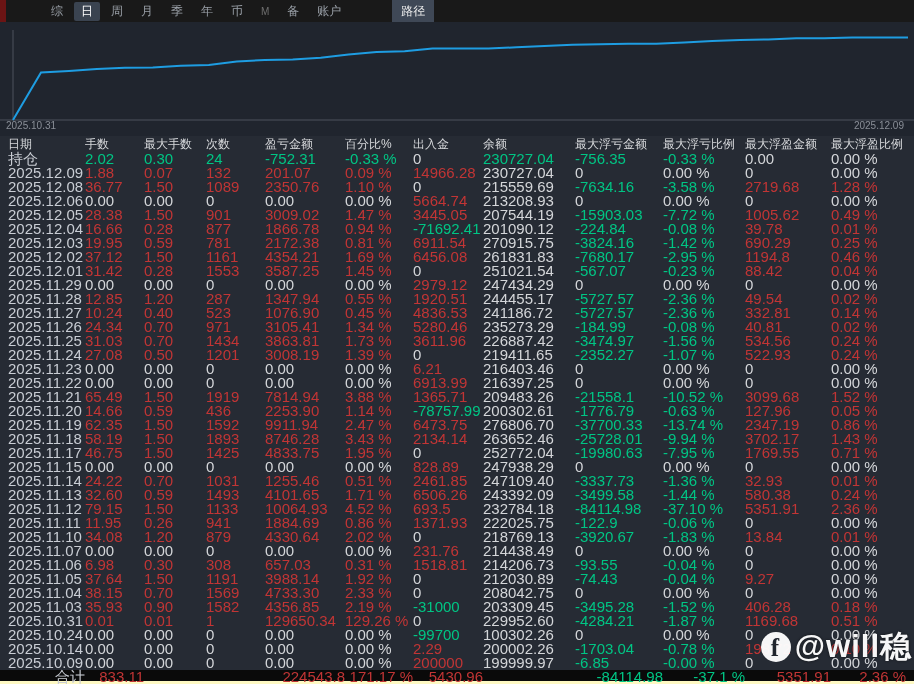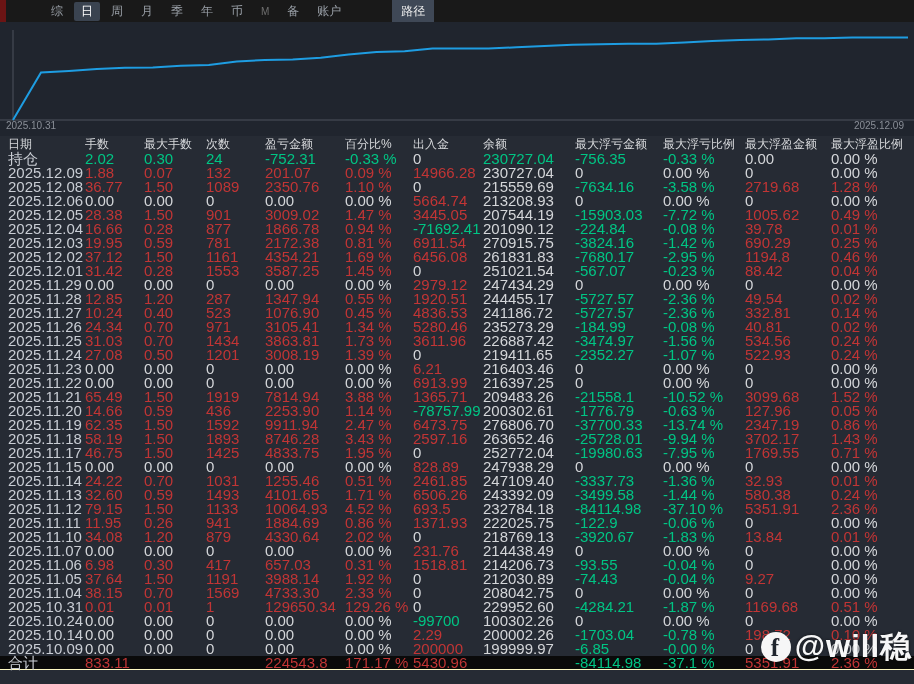--- a/index.html
+++ b/index.html
@@ -26,21 +26,21 @@
   .axis-label.l { left:6px; }
   .axis-label.r { right:10px; }
 
   
   .table { position:absolute; top:136px; left:0; width:914px; }
   .trow { display:grid;
           grid-template-columns:77px 59px 62px 59px 80px 68px 70px 92px 88px 82px 86px 75px;
           height:14px; line-height:14px; font-size:15px; padding-left:8px;
           white-space:nowrap; }
   .trow.head { height:16px; line-height:16px; font-size:12px; color:#d6d8db; }
-  .trow.total { background:#0a0a0a; border-bottom:1px solid #fef9c3; }
+  .trow.total { background:#0a0a0a; border-bottom:3px solid #fef9c3;text-align:right; }
   .c-r { color:#c13535; }
   .c-g { color:#00c584; }
   .c-w { color:#d4d6d9; }
   .c-d { color:#c9cdd4; }
 
   
   .watermark { position:absolute; top:626px; right:2px; display:flex;
                align-items:center; gap:4px; color:#ffffff; opacity:.96; }
   .fb-circle { width:30px; height:30px; background:#ffffff; border-radius:50%;
                position:relative; overflow:hidden; }
@@ -376,21 +376,21 @@
         <span class="c-r">2347.19</span>
         <span class="c-r">0.86 %</span>
       </div>
       <div class="trow">
         <span class="c-d">2025.11.18</span>
         <span class="c-r">58.19</span>
         <span class="c-r">1.50</span>
         <span class="c-r">1893</span>
         <span class="c-r">8746.28</span>
         <span class="c-r">3.43 %</span>
-        <span class="c-r">2597.16</span>
+        <span class="c-r">2134.14</span>
         <span class="c-w">263652.46</span>
         <span class="c-g">-25728.01</span>
         <span class="c-g">-9.94 %</span>
         <span class="c-r">3702.17</span>
         <span class="c-r">1.43 %</span>
       </div>
       <div class="trow">
         <span class="c-d">2025.11.17</span>
         <span class="c-r">46.75</span>
         <span class="c-r">1.50</span>
@@ -499,21 +499,21 @@
         <span class="c-w">214438.49</span>
         <span class="c-w">0</span>
         <span class="c-w">0.00 %</span>
         <span class="c-w">0</span>
         <span class="c-w">0.00 %</span>
       </div>
       <div class="trow">
         <span class="c-d">2025.11.06</span>
         <span class="c-r">6.98</span>
         <span class="c-r">0.30</span>
-        <span class="c-r">417</span>
+        <span class="c-r">308</span>
         <span class="c-r">657.03</span>
         <span class="c-r">0.31 %</span>
         <span class="c-r">1518.81</span>
         <span class="c-w">214206.73</span>
         <span class="c-g">-93.55</span>
         <span class="c-g">-0.04 %</span>
         <span class="c-w">0</span>
         <span class="c-w">0.00 %</span>
       </div>
       <div class="trow">
@@ -536,20 +536,34 @@
         <span class="c-r">0.70</span>
         <span class="c-r">1569</span>
         <span class="c-r">4733.30</span>
         <span class="c-r">2.33 %</span>
         <span class="c-w">0</span>
         <span class="c-w">208042.75</span>
         <span class="c-w">0</span>
         <span class="c-w">0.00 %</span>
         <span class="c-w">0</span>
         <span class="c-w">0.00 %</span>
+      </div>
+      <div class="trow">
+        <span class="c-d">2025.11.03</span>
+        <span class="c-r">35.93</span>
+        <span class="c-r">0.90</span>
+        <span class="c-r">1582</span>
+        <span class="c-r">4356.85</span>
+        <span class="c-r">2.19 %</span>
+        <span class="c-g">-31000</span>
+        <span class="c-w">203309.45</span>
+        <span class="c-g">-3495.28</span>
+        <span class="c-g">-1.52 %</span>
+        <span class="c-r">406.28</span>
+        <span class="c-r">0.18 %</span>
       </div>
       <div class="trow">
         <span class="c-d">2025.10.31</span>
         <span class="c-r">0.01</span>
         <span class="c-r">0.01</span>
         <span class="c-r">1</span>
         <span class="c-r">129650.34</span>
         <span class="c-r">129.26 %</span>
         <span class="c-w">0</span>
         <span class="c-w">229952.60</span>

